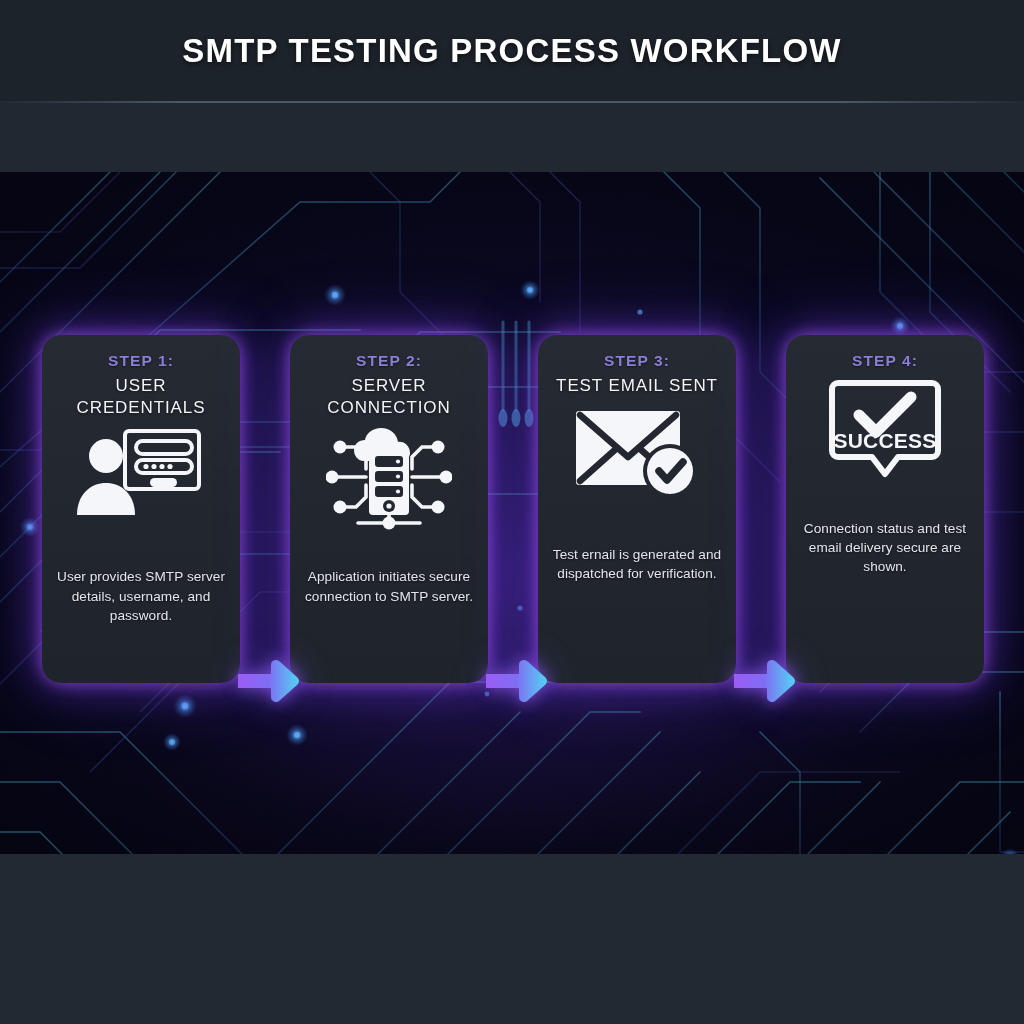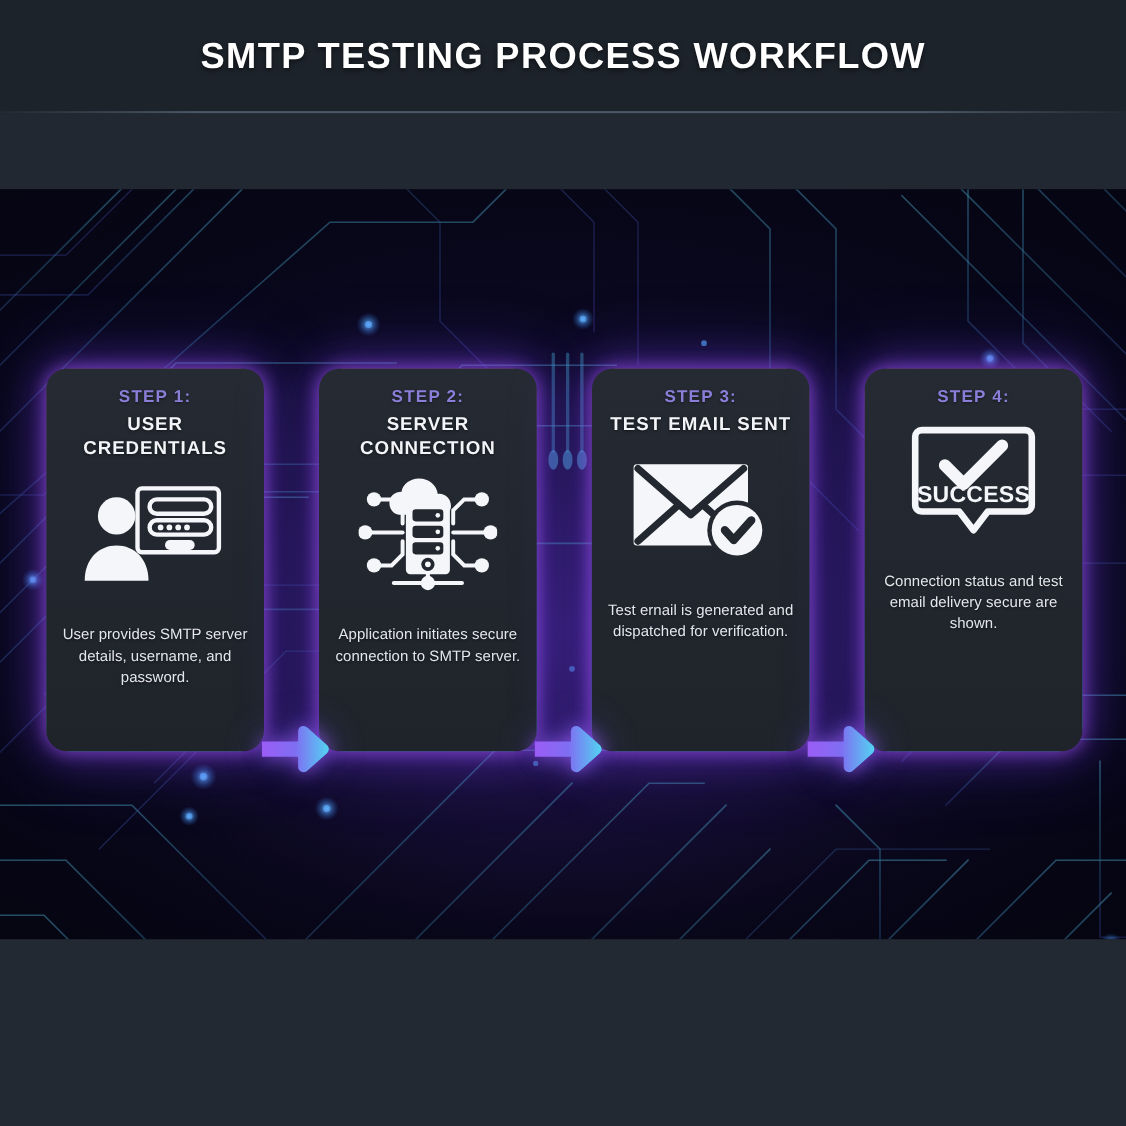--- a/index.html
+++ b/index.html
@@ -65,27 +65,27 @@
     display:flex; flex-direction:column; align-items:center;
     padding:17px 12px 16px;
   }
   .step-label {
     font-size:15.5px; font-weight:bold; letter-spacing:1.1px;
     color:#8a7ed8; text-transform:uppercase; line-height:1.2;
     text-shadow:0 1px 2px rgba(0,0,0,.5);
   }
   .step-title {
     margin-top:4px;
-    font-size:17px; font-weight:bold; letter-spacing:.9px;
+    font-size:17px; font-weight:normal; letter-spacing:.9px;
     color:#f3f4f8; text-transform:uppercase; text-align:center; line-height:1.32;
     text-shadow:0 1px 3px rgba(0,0,0,.6);
   }
   .icon-zone {
     flex:0 0 auto; height:122px; width:100%;
-    display:flex; align-items:center; justify-content:center;
+    display:flex; align-items:flex-start; justify-content:center;
     margin-top:4px;
   }
   .card-desc {
     margin-top:22px;
     font-size:13.6px; line-height:1.42; color:#e3e6ec;
     text-align:center; letter-spacing:.05px;
     text-shadow:0 1px 2px rgba(0,0,0,.55);
     font-family:"Liberation Sans", sans-serif;
   }
   .card-1 { left:42px; }

